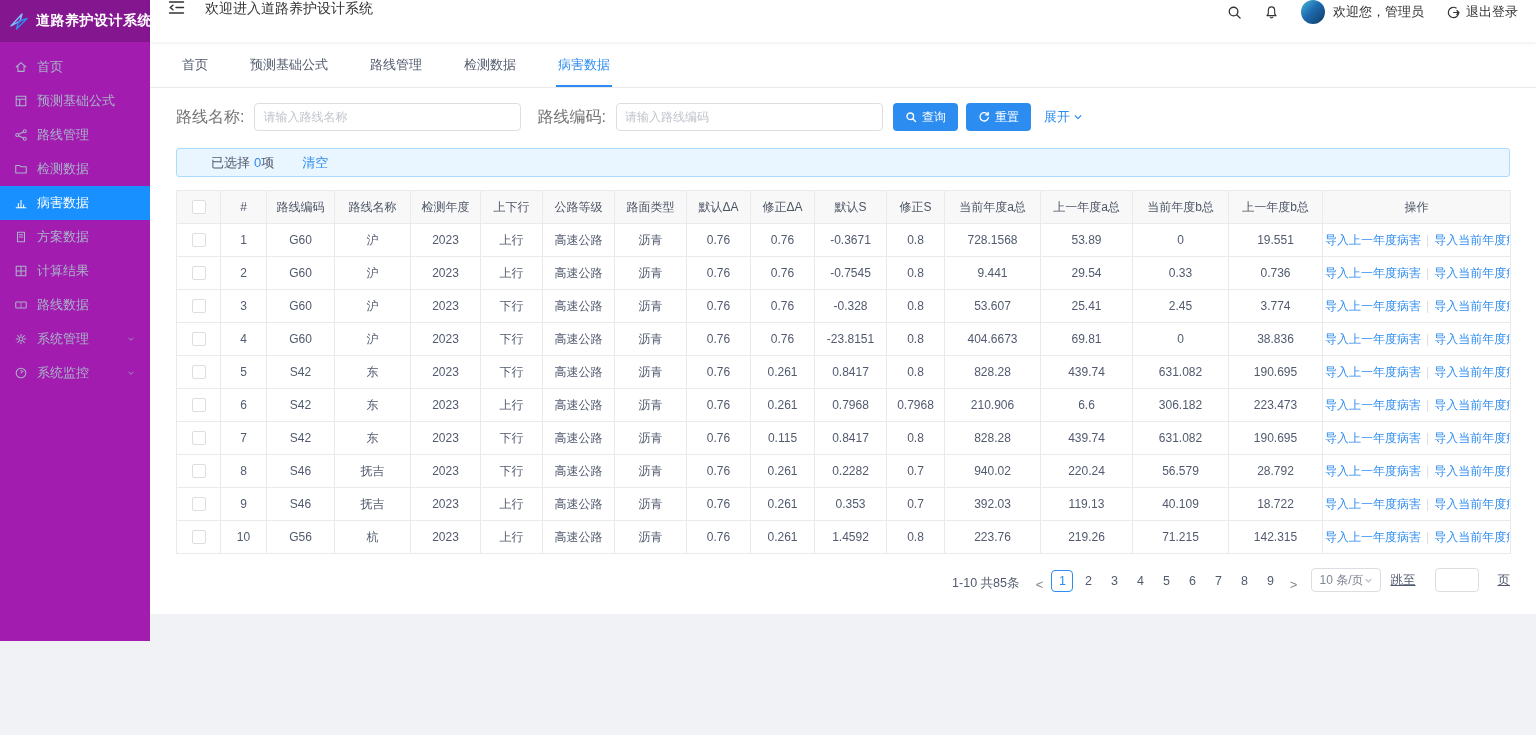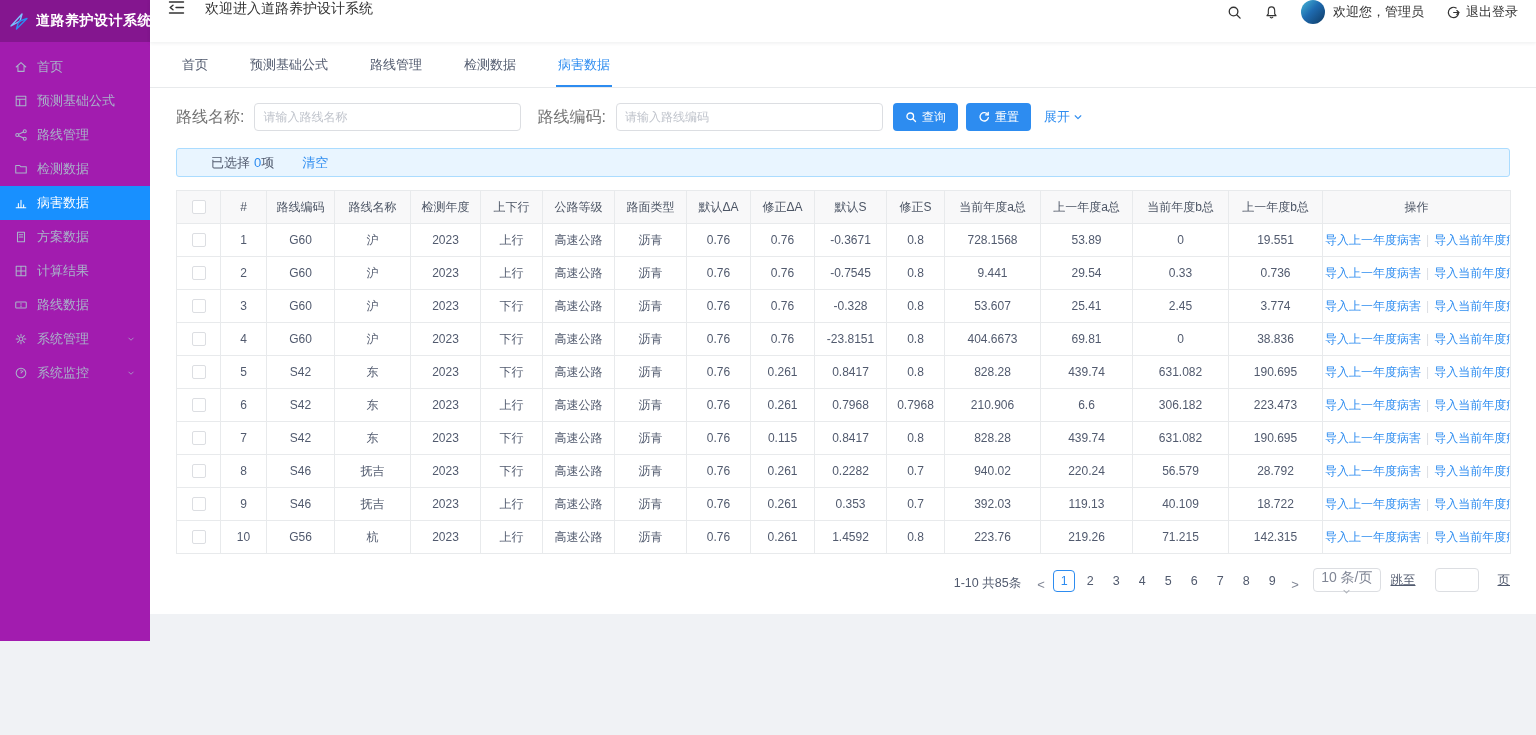--- a/index.html
+++ b/index.html
@@ -53,21 +53,21 @@
   td { color:#515a6e; background:#fff; }
   .checkbox { display:inline-block; width:14px; height:14px; border:1px solid #dcdee2; border-radius:2px; background:#fff; vertical-align:middle; cursor:pointer; }
   .op-link { color:#2d8cf0; cursor:pointer; text-decoration:none; }
   .op-divider { color:#dcdee2; margin:0 5px; }
   
   .pagination { width:1334px; margin-top:14px; display:flex; justify-content:flex-end; align-items:flex-end; font-size:12.5px; color:#515a6e; }
   .pg-summary { margin-right:10px; }
   .pg-arrow { min-width:20px; text-align:center; color:#808695; cursor:pointer; font-size:13px; }
   .page-num { min-width:22px; height:22px; line-height:22px; text-align:center; margin:0 2px; border-radius:4px; cursor:pointer; }
   .page-num.current { border:1px solid #2d8cf0; color:#2d8cf0; line-height:20px; }
-  .pg-select { height:24px; border:1px solid #dcdee2; border-radius:4px; display:inline-flex; align-items:center; gap:0; padding:0 7px; color:#808695; margin-left:8px; cursor:pointer; font-size:14px;flex-direction:column; }
+  .pg-select { height:24px; border:1px solid #dcdee2; border-radius:4px; display:inline-flex; align-items:center; gap:0; padding:0 7px; color:#808695; margin-left:8px; cursor:pointer; font-size:12px; }
   .pg-jump { display:inline-flex; align-items:center; gap:19px; margin-left:10px;text-decoration:underline; }
   .pg-input { width:44px; height:24px; border:1px solid #dcdee2; border-radius:4px; outline:none; }
   .page-rest { flex:1; background:#f0f2f5; }
 </style>
 </head>
 <body>
 
 <aside class="sidebar">
   <div class="logo-row">
     <span style="display:inline-flex;">

